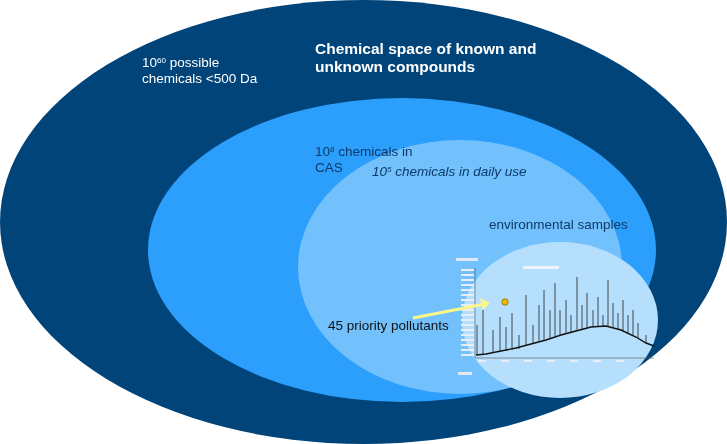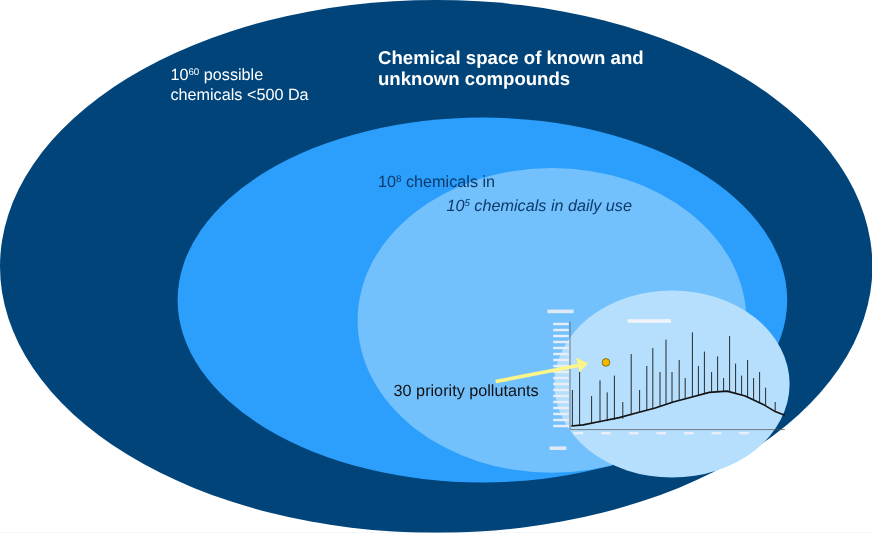--- a/index.html
+++ b/index.html
@@ -32,31 +32,33 @@
   <div>unknown compounds</div>
 </div>
 
 <div class="label t-white" style="left:142px; top:55px;">
   <div><span>10</span><sup>60</sup><span> possible</span></div>
   <div>chemicals &lt;500 Da</div>
 </div>
 
 <div class="label t-dark" style="left:315px; top:96px;margin-top:48px;">
   <div><span>10</span><sup>8</sup><span> chemicals in</span></div>
+  <div>CAS</div>
 </div>
 
 <div class="label t-dark" style="left:372px; top:164px;font-style:italic;">
   <div><span>10</span><sup>5</sup><span> chemicals in daily use</span></div>
 </div>
 
 <div class="label t-dark" style="left:489px; top:217px;">
+  <div>environmental samples</div>
 </div>
 
 <div class="label t-black" style="left:328px; top:318px;">
-  <div>30 priority pollutants</div>
+  <div>45 priority pollutants</div>
 </div>
 
 <svg id="chart-wrap" viewBox="0 0 200 125" width="200" height="125">
 
   <rect x="0" y="3" width="22" height="3" fill="#dfe9f5"></rect>
   <rect x="67" y="11" width="36" height="3" fill="#f0f4fa"></rect>
   <rect x="2" y="117" width="14" height="3" fill="#dfe9f5"></rect>
 
   <g fill="#e8eef7">
     <rect x="5" y="14" width="13" height="2"></rect>

